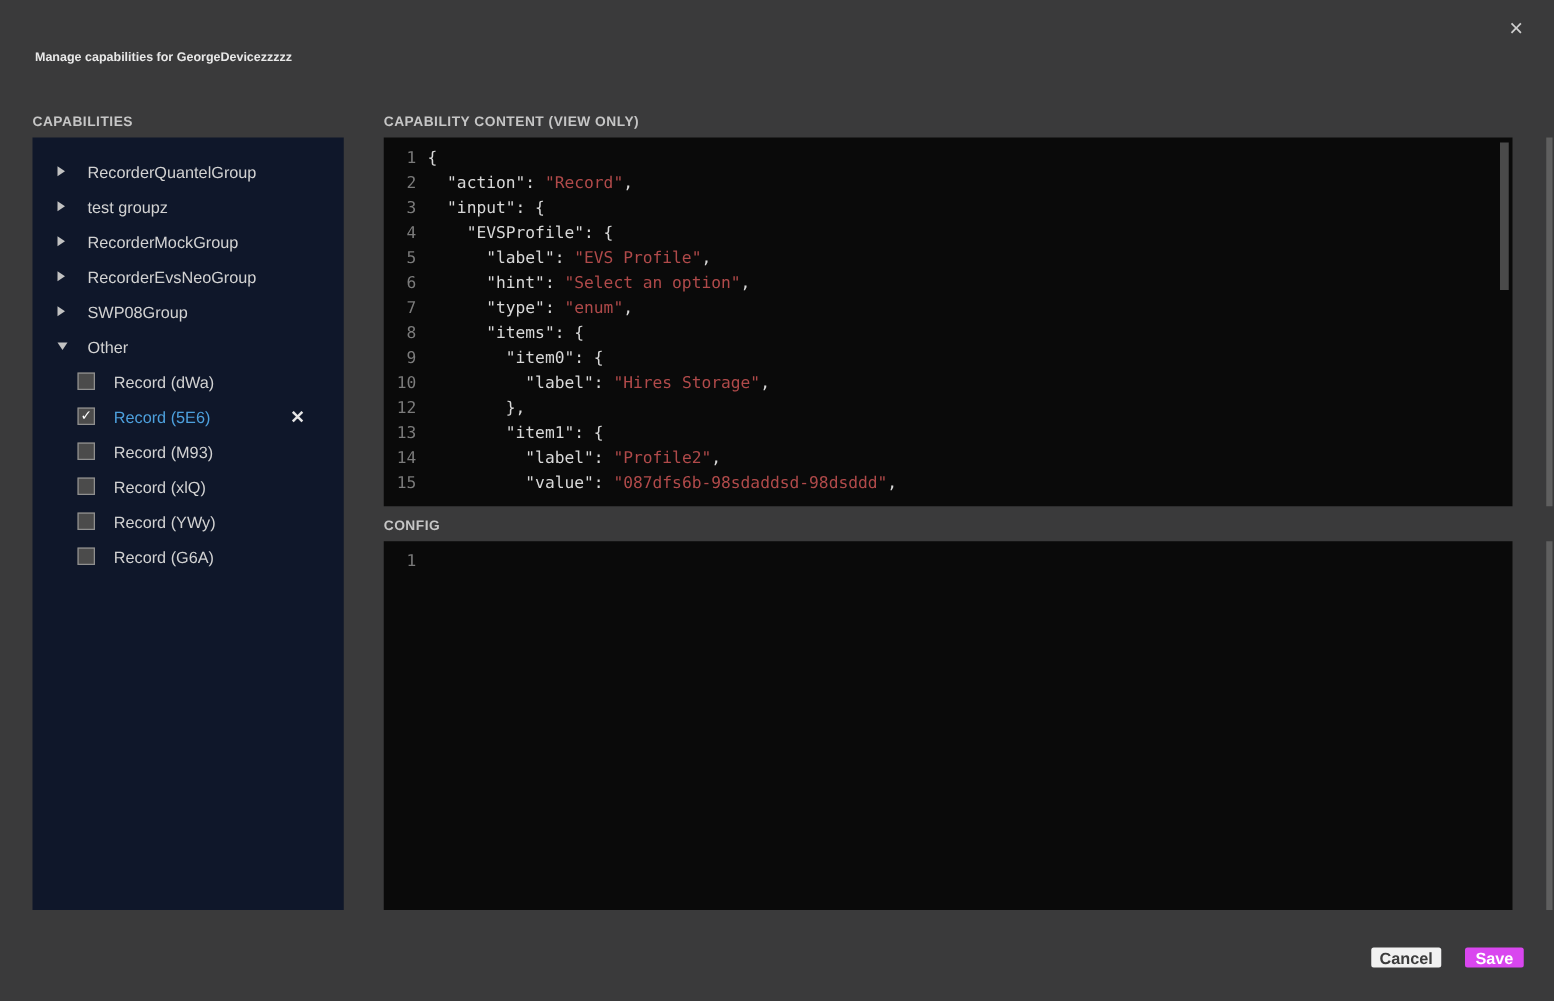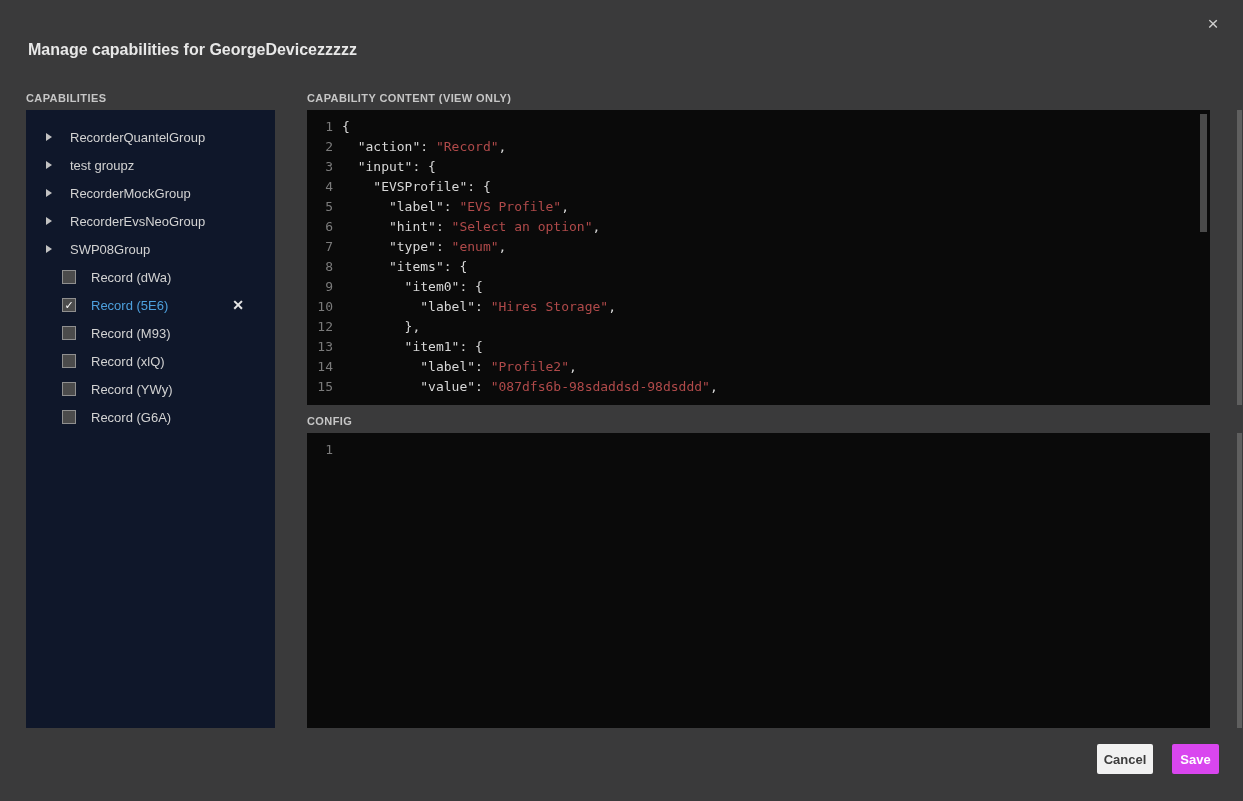--- a/index.html
+++ b/index.html
@@ -7,21 +7,21 @@
   body {
     background:#3a3a3b;
     font-family:"Liberation Sans", sans-serif;
     position:relative;
     overflow:hidden;
   }
 
   
   .modal-title {
     position:absolute; left:28px; top:41px;
-    color:#e8e8e8; font-size:16px; font-weight:bold;
+    color:#e8e8e8; font-size:10px; font-weight:bold;
   }
   .close-btn {
     position:absolute; right:19px; top:13px;
     width:22px; height:22px; line-height:22px; text-align:center;
     color:#cfcfcf; font-size:19px; cursor:pointer; user-select:none;
   }
 
   
   .section-label {
     position:absolute;
@@ -97,21 +97,21 @@
 
   
   .edge-bar {
     position:absolute; right:1px; width:5px; background:#5f5f5f;
   }
   #edge-bar-top    { top:110px; height:295px; }
   #edge-bar-bottom { top:433px; height:295px; }
 
   
   .btn {
-    position:absolute; height:30px; bottom:27px;
+    position:absolute; height:16px; bottom:27px;
     border:none; border-radius:2px;
     font-size:13px; font-weight:600; cursor:pointer;
     font-family:"Liberation Sans", sans-serif;
   }
   #cancel-btn { right:90px; width:56px; background:#f1f1f1; color:#3c3c3c; }
   #save-btn   { right:24px; width:47px; background:#d946ef; color:#ffffff; }
 </style>
 </head>
 <body>
 
@@ -146,20 +146,26 @@
         <span class="tri right"></span>
       </span>
       <span class="group-label">RecorderEvsNeoGroup</span>
     </div>
     <div class="tree-row group-row">
       <span class="arrow-box">
         <span class="tri right"></span>
       </span>
       <span class="group-label">SWP08Group</span>
     </div>
+    <div class="tree-row group-row">
+      <span class="arrow-box">
+        <span class="tri down"></span>
+      </span>
+      <span class="group-label">Other</span>
+    </div>
     <div class="tree-row child-row">
       <span class="checkbox"></span>
       <span class="child-label">Record (dWa)</span>
     </div>
     <div class="tree-row child-row">
       <span class="checkbox checked">✓</span>
       <span class="child-label selected">Record (5E6)</span>
       <span class="remove-x">✕</span>
     </div>
     <div class="tree-row child-row">

